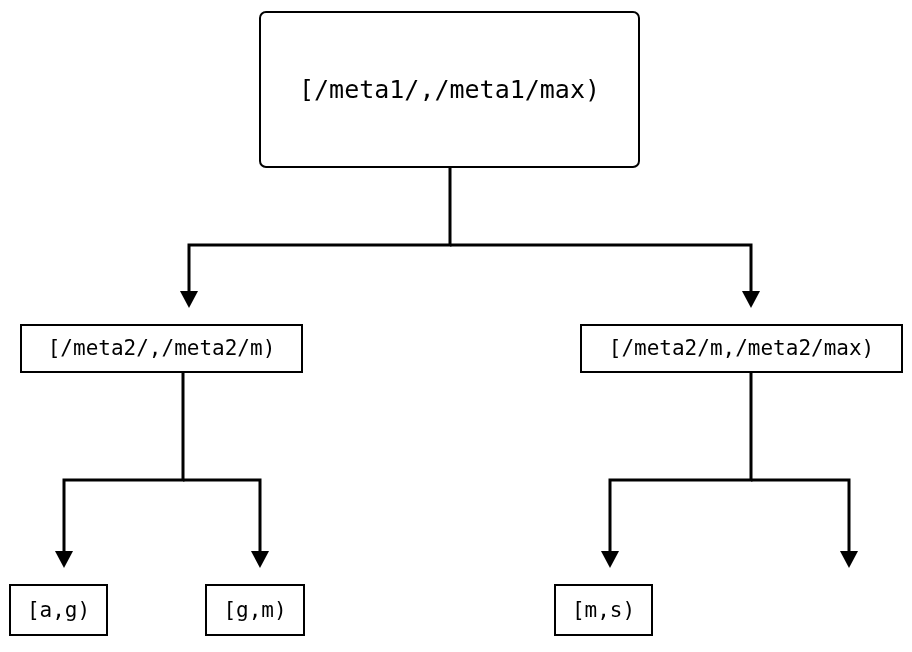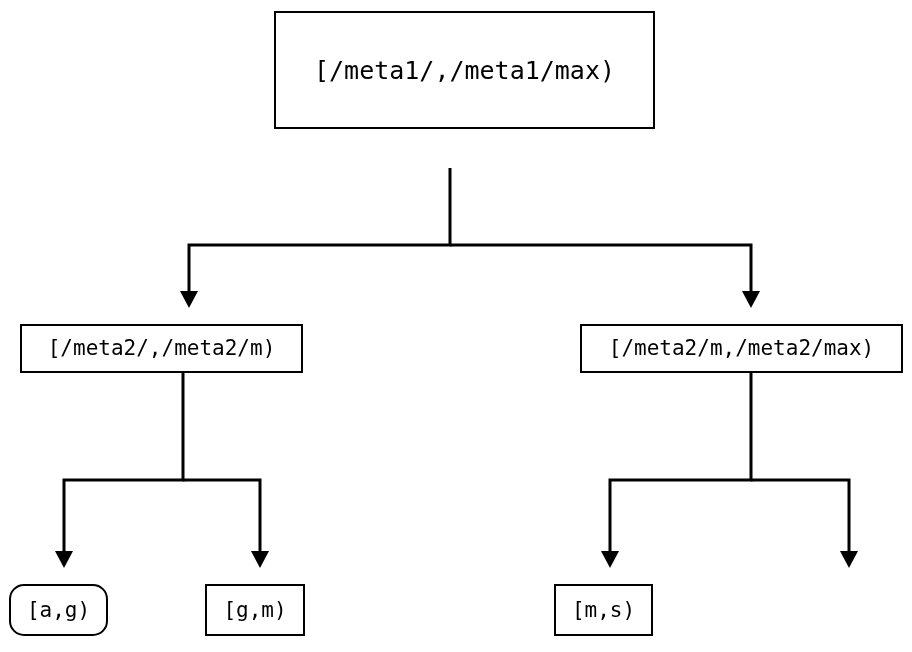--- a/index.html
+++ b/index.html
@@ -37,24 +37,25 @@
     white-space: pre;
   }
   .node-label {
     font-family: "DejaVu Sans Mono", "Liberation Mono", monospace;
     color: #000000;
     line-height: 1;
     white-space: pre;
   }
   
   #node-root {
-    left: 274px;
+    left: 259px;
     top: 11px;
     width: 381px;
-    height: 118px;
+    height: 157px;
+    border-radius: 7px;
   }
   #node-root .node-label { font-size: 25px; }
   
   #node-mid-left {
     left: 20px;
     top: 324px;
     width: 283px;
     height: 49px;
   }
   #node-mid-right {
@@ -63,21 +64,21 @@
     width: 323px;
     height: 49px;
   }
   #node-mid-left .node-label,
   #node-mid-right .node-label { font-size: 21px; }
   
   .leaf-box {
     top: 584px;
     height: 52px;
   }
-  #node-leaf-ag   { left: 9px;   width: 99px; border-radius: 15px; }
+  #node-leaf-ag   { left: 9px;   width: 99px; }
   #node-leaf-gm   { left: 205px; width: 100px; }
   #node-leaf-ms   { left: 554px; width: 99px; }
   #node-leaf-smax { left: 777px; width: 118px; }
   .leaf-box .node-label { font-size: 21px; }
 </style>
 </head>
 <body>
 
 <div id="diagram-canvas">
 

